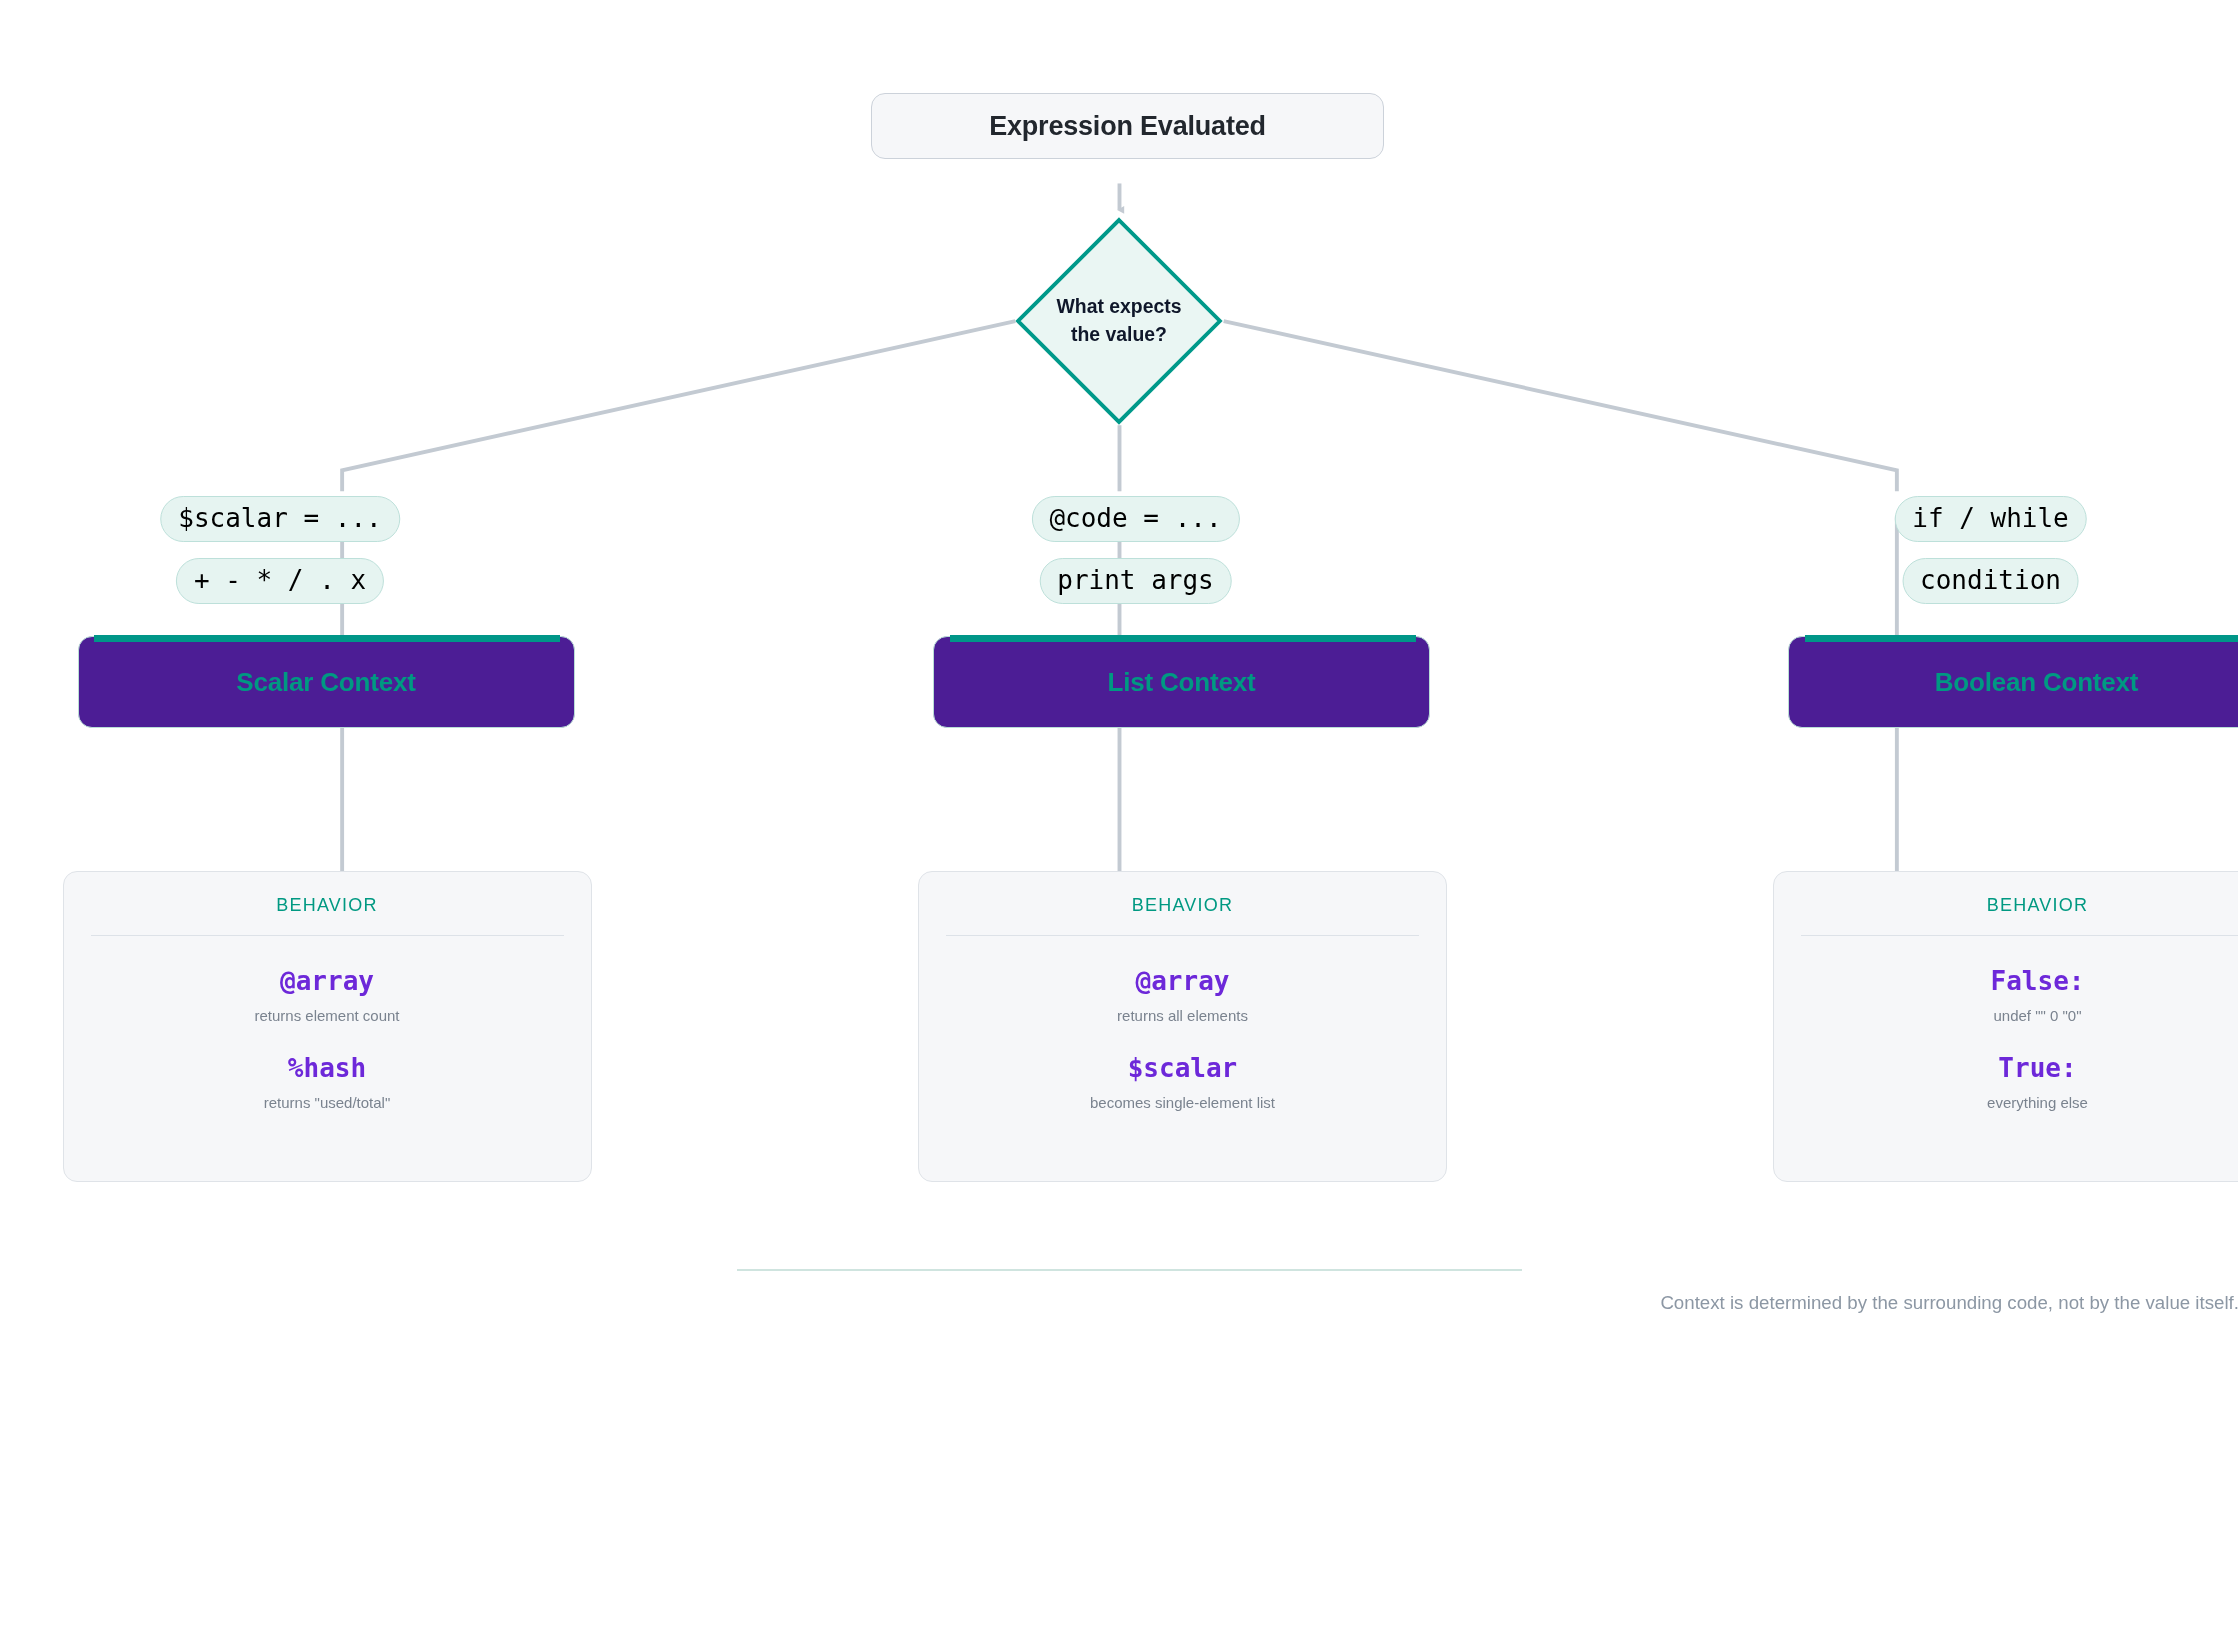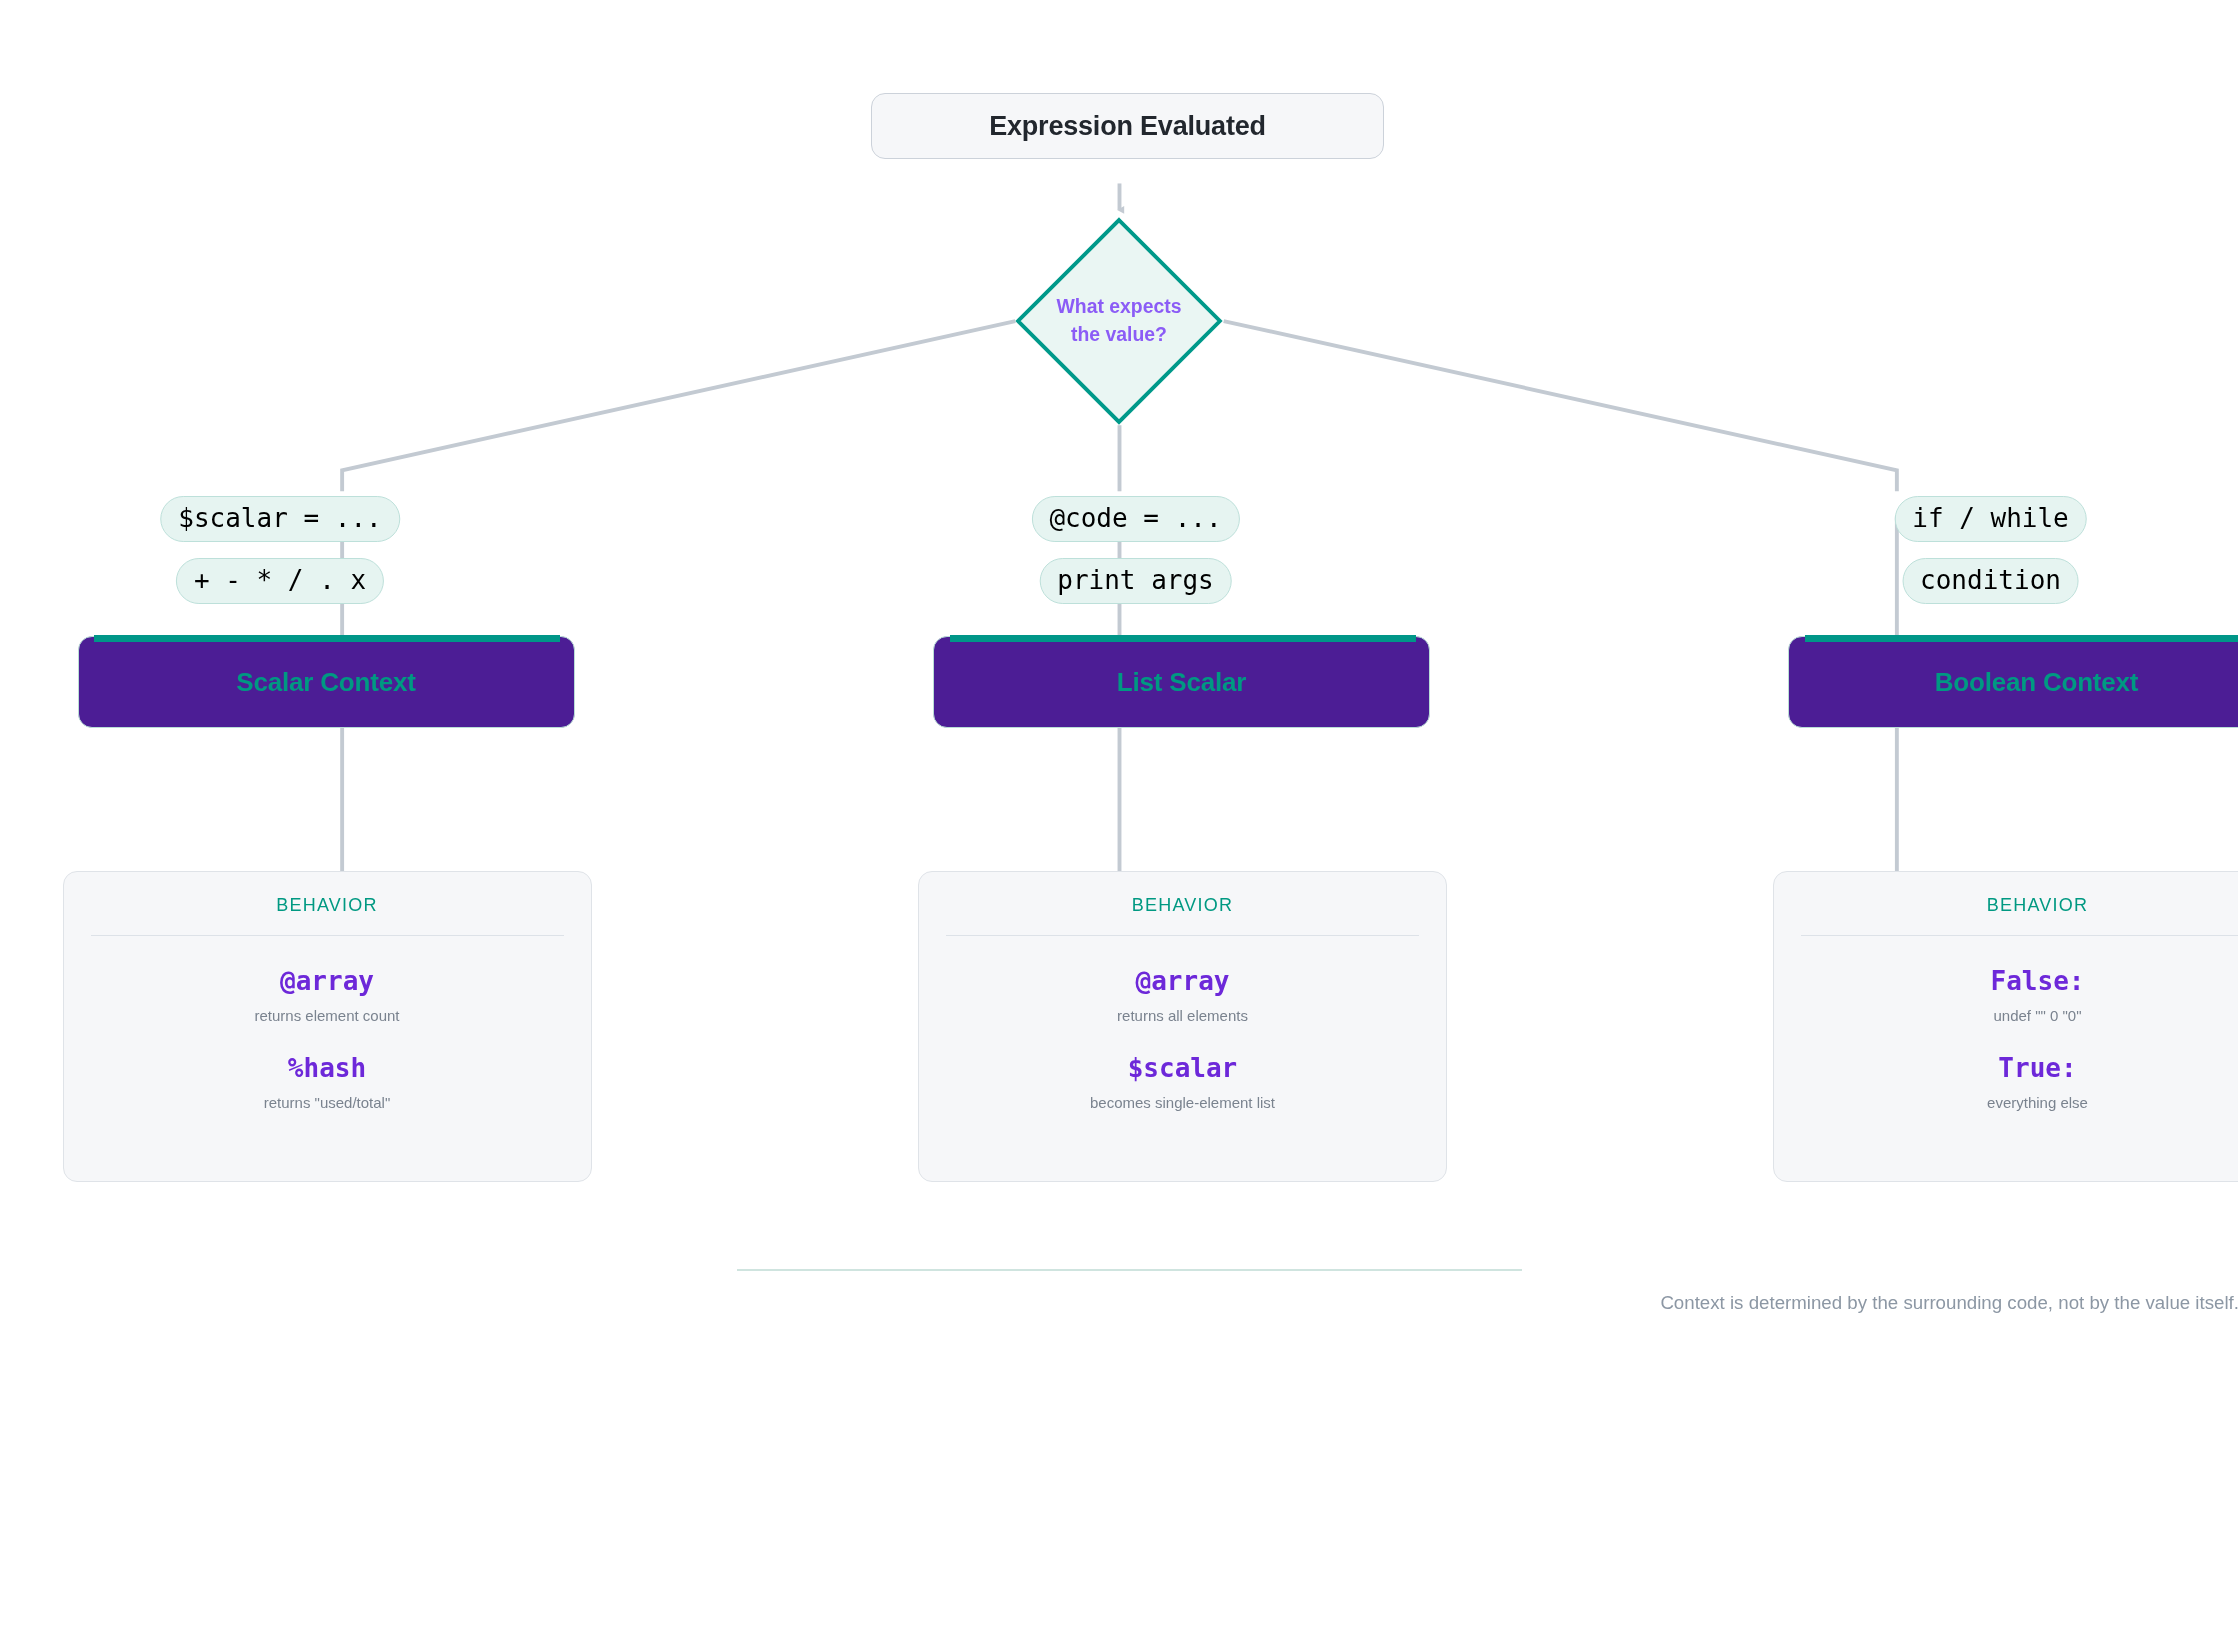--- a/index.html
+++ b/index.html
@@ -35,21 +35,21 @@
     position: absolute;
     left: 1015px; top: 217px;
     width: 208px; height: 208px;
     z-index: 3;
   }
   .decision svg { position: absolute; inset: 0; }
   .decision-label {
     position: absolute; inset: 0;
     display: flex; flex-direction: column;
     align-items: center; justify-content: center;
-    font-size: 19.4px; font-weight: bold; color: #8b5cf6;
+    font-size: 19.4px; font-weight: bold; color: #0f172a;
     line-height: 1.42; text-align: center;
   }
 
   
   .col { position: absolute; top: 0; width: 591px; height: 1648px; }
   .col-0 { left: -15.5px; }
   .col-1 { left: 840px; }
   .col-2 { left: 1695px; }
 
   
@@ -208,21 +208,21 @@
       </div>
     </div>
   </div>
 
   <div class="col col-1">
     <div class="chip chip-0">@code = ...</div>
     <div class="chip chip-1">print args</div>
 
     <div class="ctx-box">
       <div class="ctx-bar"></div>
-      <span class="ctx-label">List Scalar</span>
+      <span class="ctx-label">List Context</span>
     </div>
 
     <div class="bhv-card">
       <div class="bhv-title">BEHAVIOR</div>
       <div class="bhv-rule"></div>
       <div class="bhv-item">
         <div class="bhv-term">@array</div>
         <div class="bhv-desc">returns all elements</div>
       </div>
       <div class="bhv-item">

